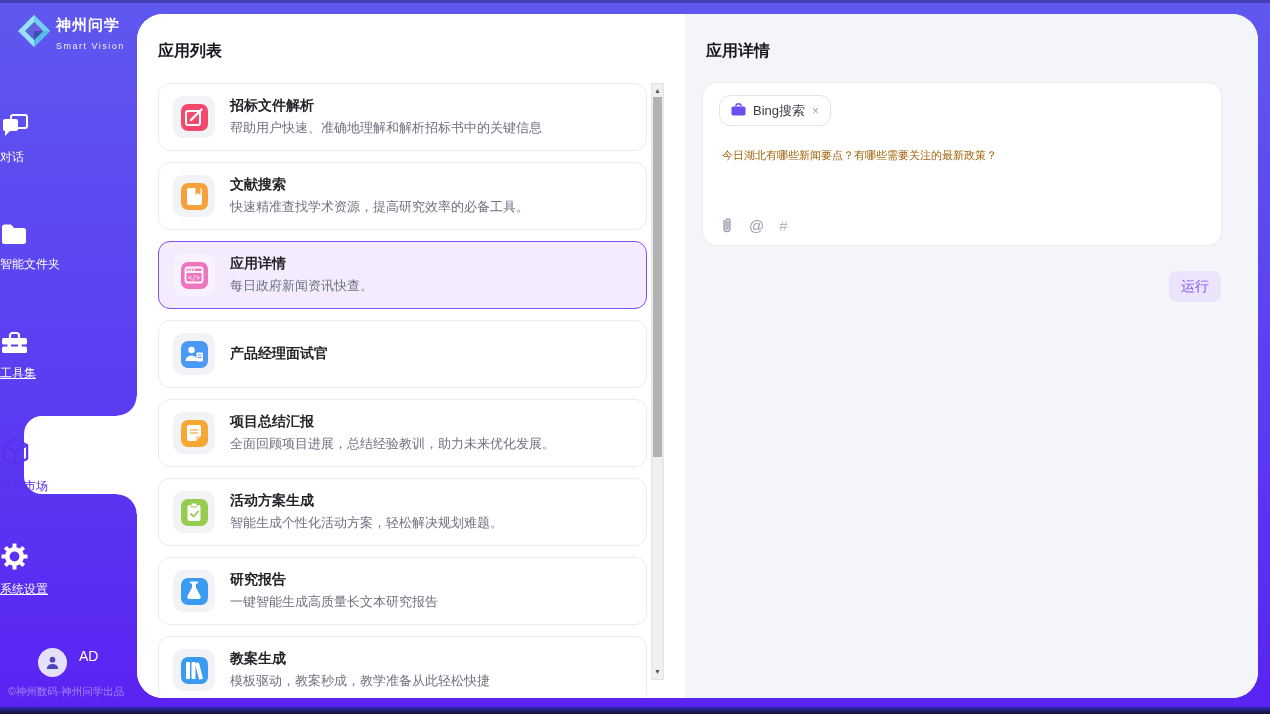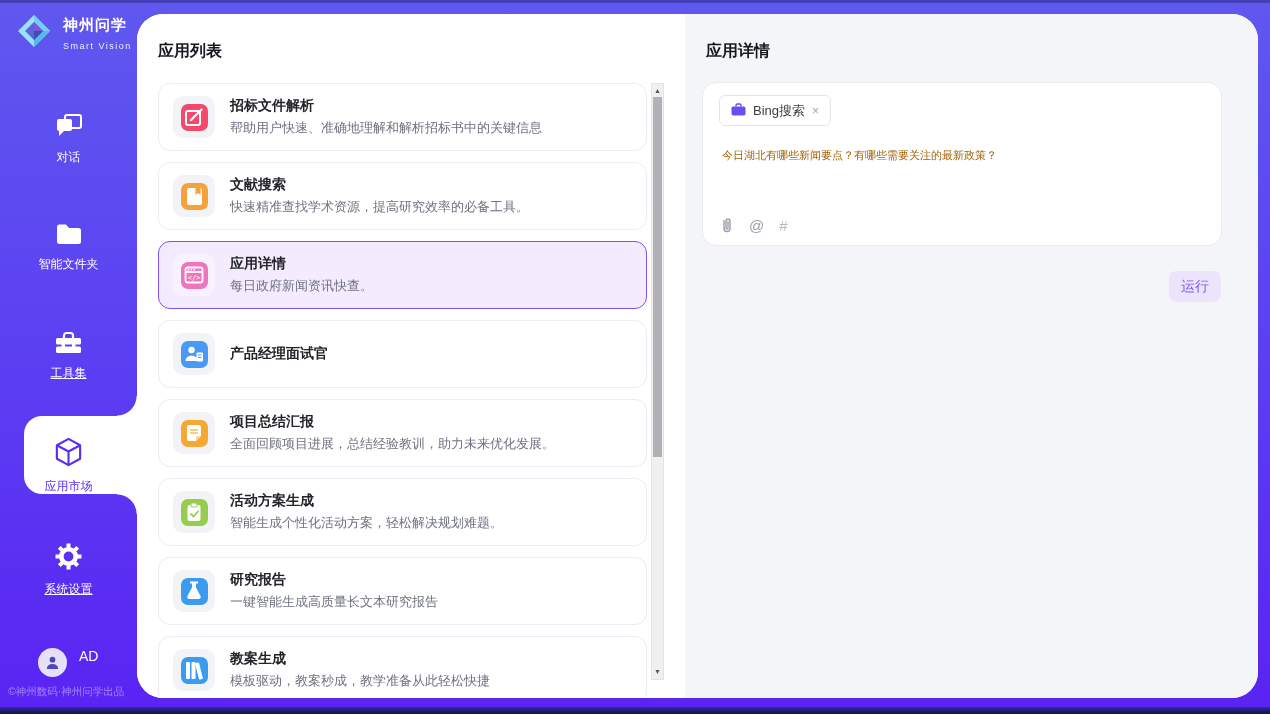--- a/index.html
+++ b/index.html
@@ -12,24 +12,24 @@
   .app {
     position:absolute; inset:0;
     background:linear-gradient(180deg,#5f58ef 0%, #5b3df2 55%, #5a23f3 100%);
   }
   .app::before { content:""; position:absolute; top:0; left:0; right:0; height:3px; background:rgba(20,18,80,.35); }
   .bottom-strip { position:absolute; left:0; right:0; bottom:0; height:7px;
     background:linear-gradient(180deg,#3029b3 0%, #141233 100%); }
 
   
   .sidebar { position:absolute; left:0; top:0; width:137px; height:714px; }
-  .brand { position:absolute; left:16px; top:13px; display:flex; align-items:center; gap:11px; }
+  .brand { position:absolute; left:16px; top:13px; display:flex; align-items:center; gap:4px; }
   .brand-text .cn { color:#fff; font-size:15px; font-weight:bold; letter-spacing:1px; }
   .brand-text .en { color:rgba(255,255,255,.9); font-size:9px; letter-spacing:1.5px; margin-top:6px; }
-  .nav-item { position:absolute; left:0; width:137px; display:flex; flex-direction:column; align-items:center; gap:6px; cursor:pointer; }
+  .nav-item { position:absolute; left:0; width:137px; display:flex; flex-direction:column; gap:6px; cursor:pointer; }
   .nav-item .lbl { color:#fff; font-size:12px; }
   .nav-item .lbl.u { text-decoration:underline; }
   .active-bubble { position:absolute; left:24px; width:113px; top:416px; height:78px;
     background:#fff; border-radius:18px 0 0 18px; }
   .active-bubble::before { content:""; position:absolute; right:0; top:-20px; width:20px; height:20px;
     background:radial-gradient(circle 20px at 0 0, rgba(0,0,0,0) 0 19px, #fff 20px); }
   .active-bubble::after { content:""; position:absolute; right:0; bottom:-20px; width:20px; height:20px;
     background:radial-gradient(circle 20px at 0 100%, rgba(0,0,0,0) 0 19px, #fff 20px); }
   .nav-item.active .lbl { color:#5b2df0; }
   .user-row { position:absolute; left:38px; top:648px; display:flex; gap:12px; cursor:pointer; }
@@ -59,21 +59,21 @@
   .vscroll { position:absolute; left:514px; top:69px; width:13px; height:597px; background:#f0f0f2; border:1px solid #e3e3e6; }
   .vs-arrow { position:absolute; left:0; width:100%; height:12px; display:flex; align-items:center; justify-content:center; color:#55565e; font-size:7px; cursor:pointer; }
   .vs-arrow.up { top:0; }
   .vs-arrow.down { bottom:2px; }
   .vs-thumb { position:absolute; left:1px; top:13px; width:9px; height:360px; background:#b1b1b6; cursor:pointer; }
 
   .detail-panel { position:relative; flex:1; height:100%; background:#f4f5f8; }
   .detail-card { position:absolute; left:17px; top:68px; width:520px; height:164px; background:#fff;
     border:1px solid #e9e9f0; border-radius:14px; }
   .tool-tag { position:absolute; left:16px; top:12px; height:31px; display:inline-flex; align-items:center; gap:7px;
-    padding:0 11px; border:1px solid #e3e3ea; border-radius:6px; background:#fff; cursor:pointer; }
+    padding:0 11px; border:1px solid #e3e3ea; border-radius:11px; background:#fff; cursor:pointer; }
   .tool-tag .t-label { font-size:13px; color:#3c3c46; }
   .tool-tag .t-close { font-size:12px; color:#a3a3ad; cursor:pointer; }
   .query-text { position:absolute; left:19px; top:62px; width:480px; font-size:11px; color:#a16207; line-height:20px; }
   .attach-row { position:absolute; left:17px; top:134px; display:flex; align-items:center; gap:15px; color:#9ba0ab; }
   .attach-row .a-ic { font-size:15px; cursor:pointer; display:flex; align-items:center; }
   .run-btn { position:absolute; right:37px; top:257px; width:52px; height:31px; border:none; border-radius:8px;
     background:#ece3fc; color:#7a5af5; font-size:14px; font-family:inherit; cursor:pointer; }
 </style>
 </head>
 <body>

